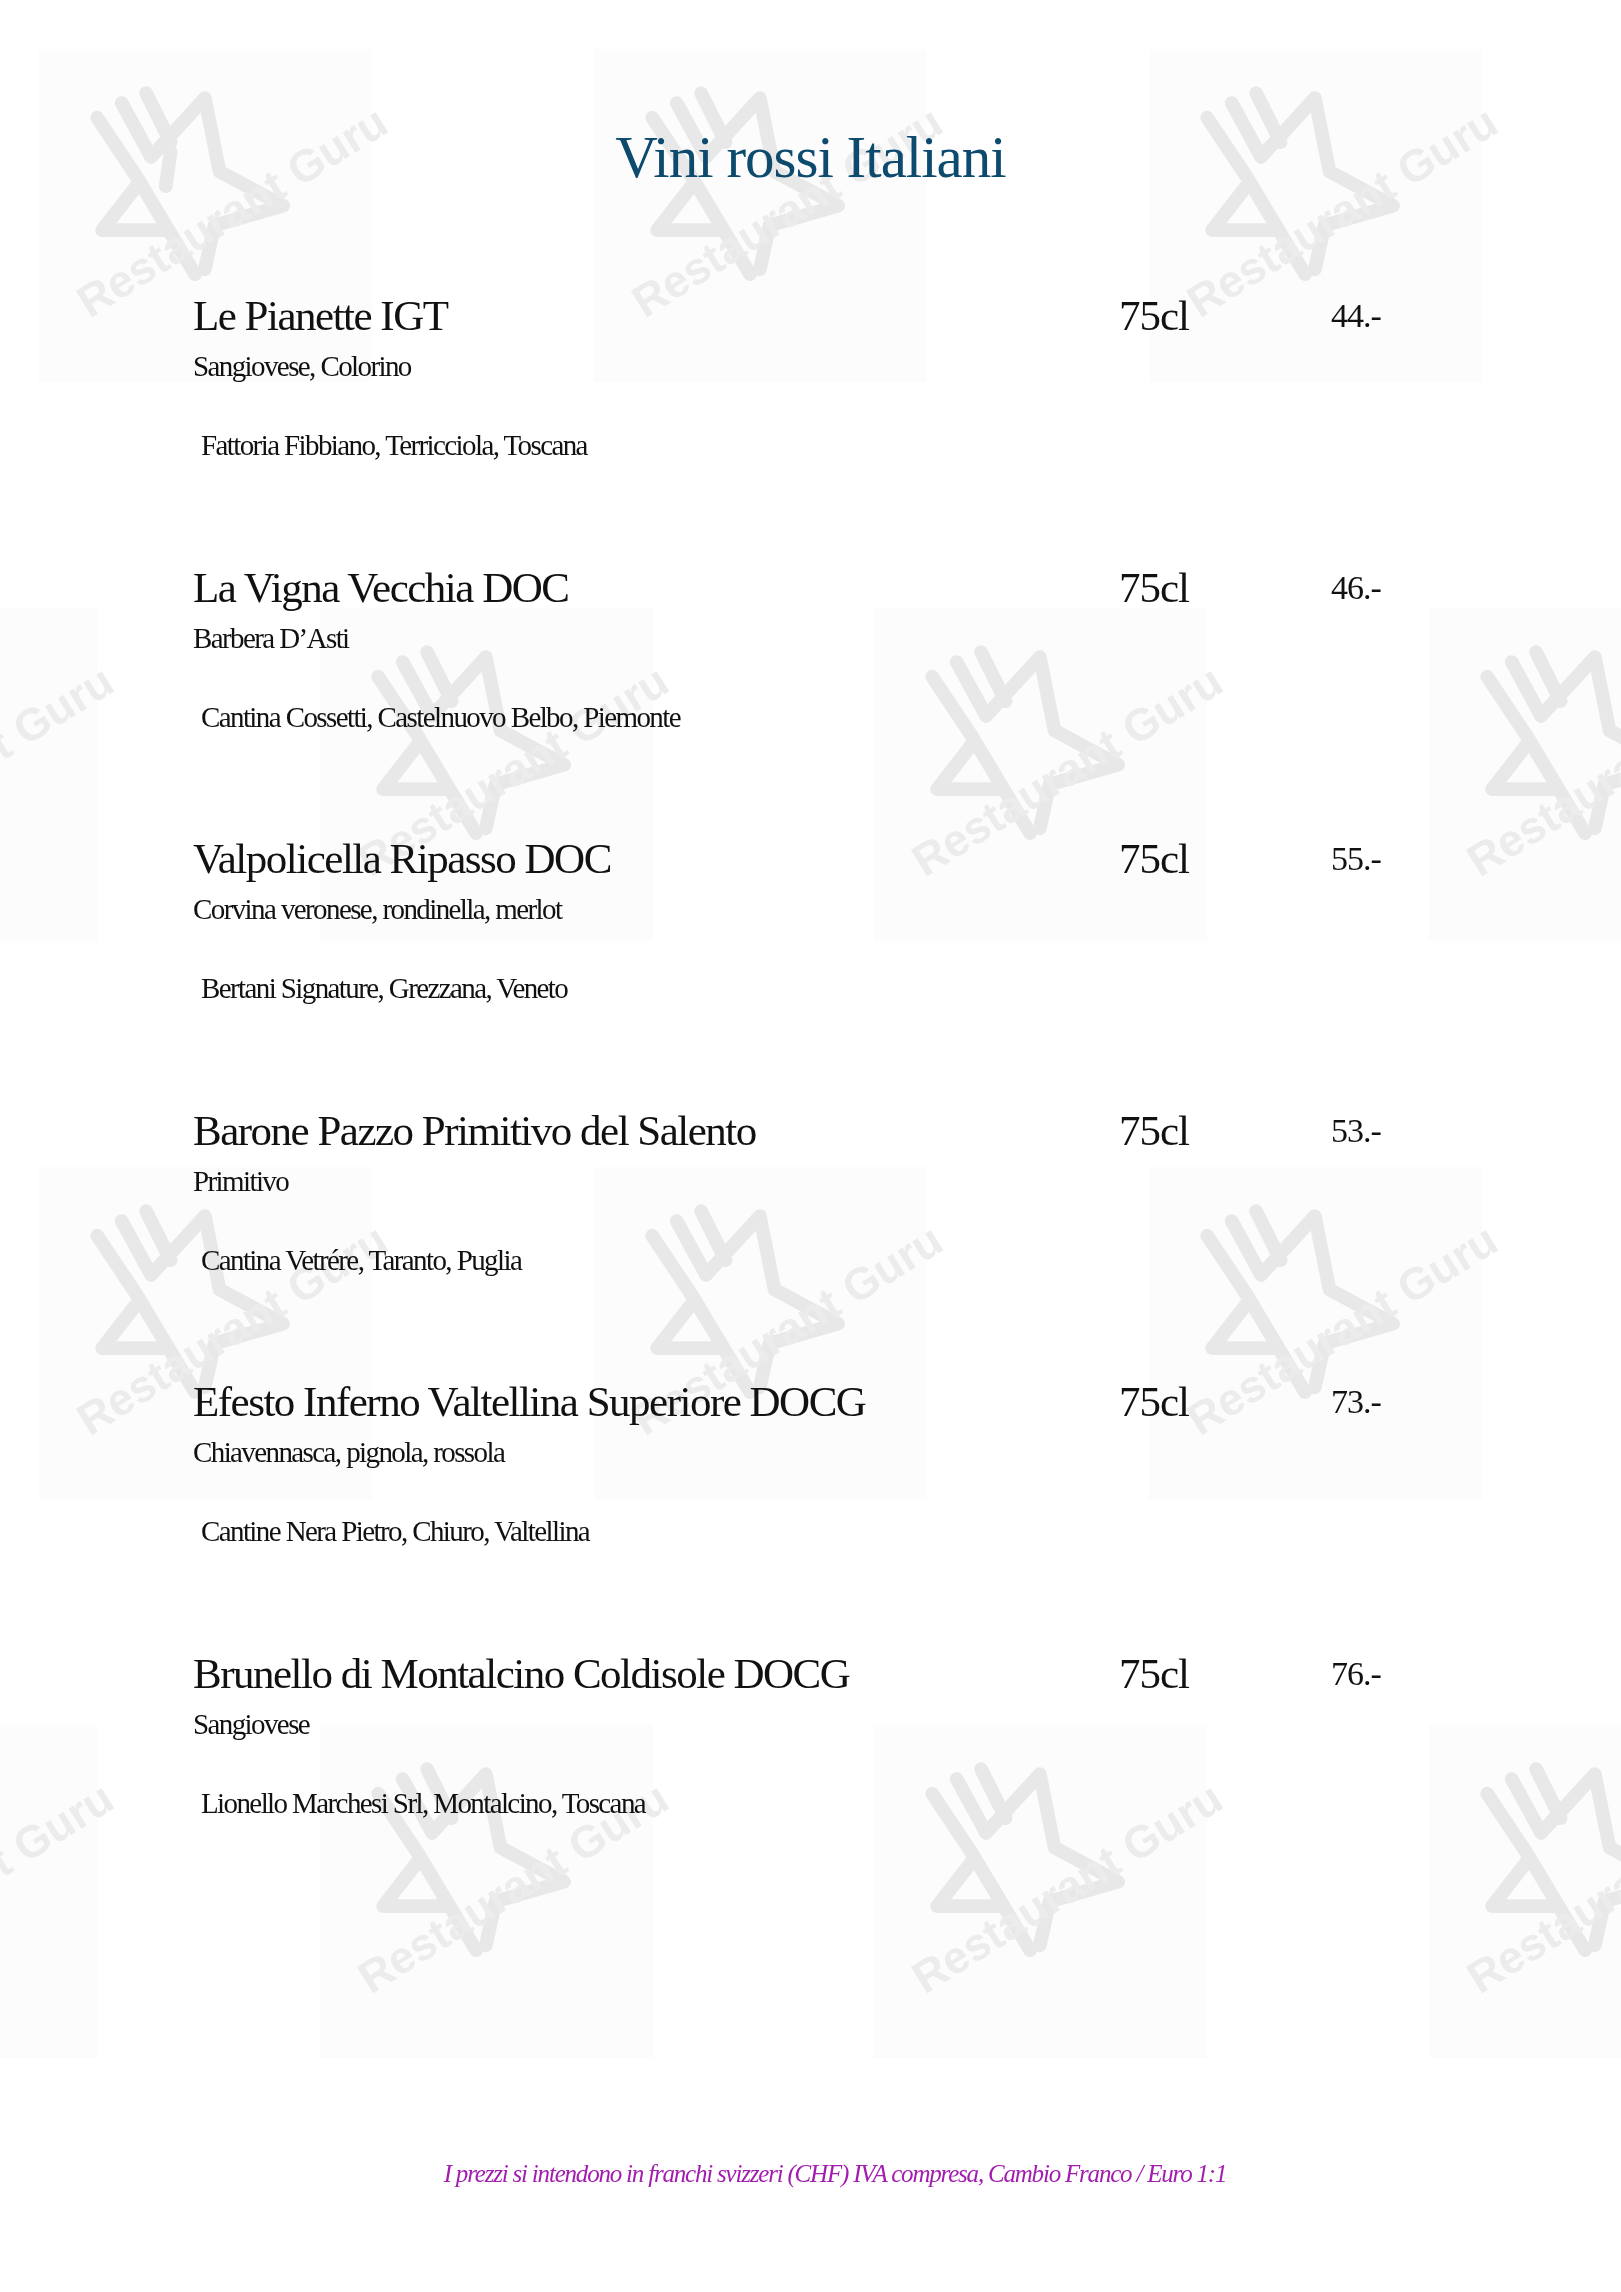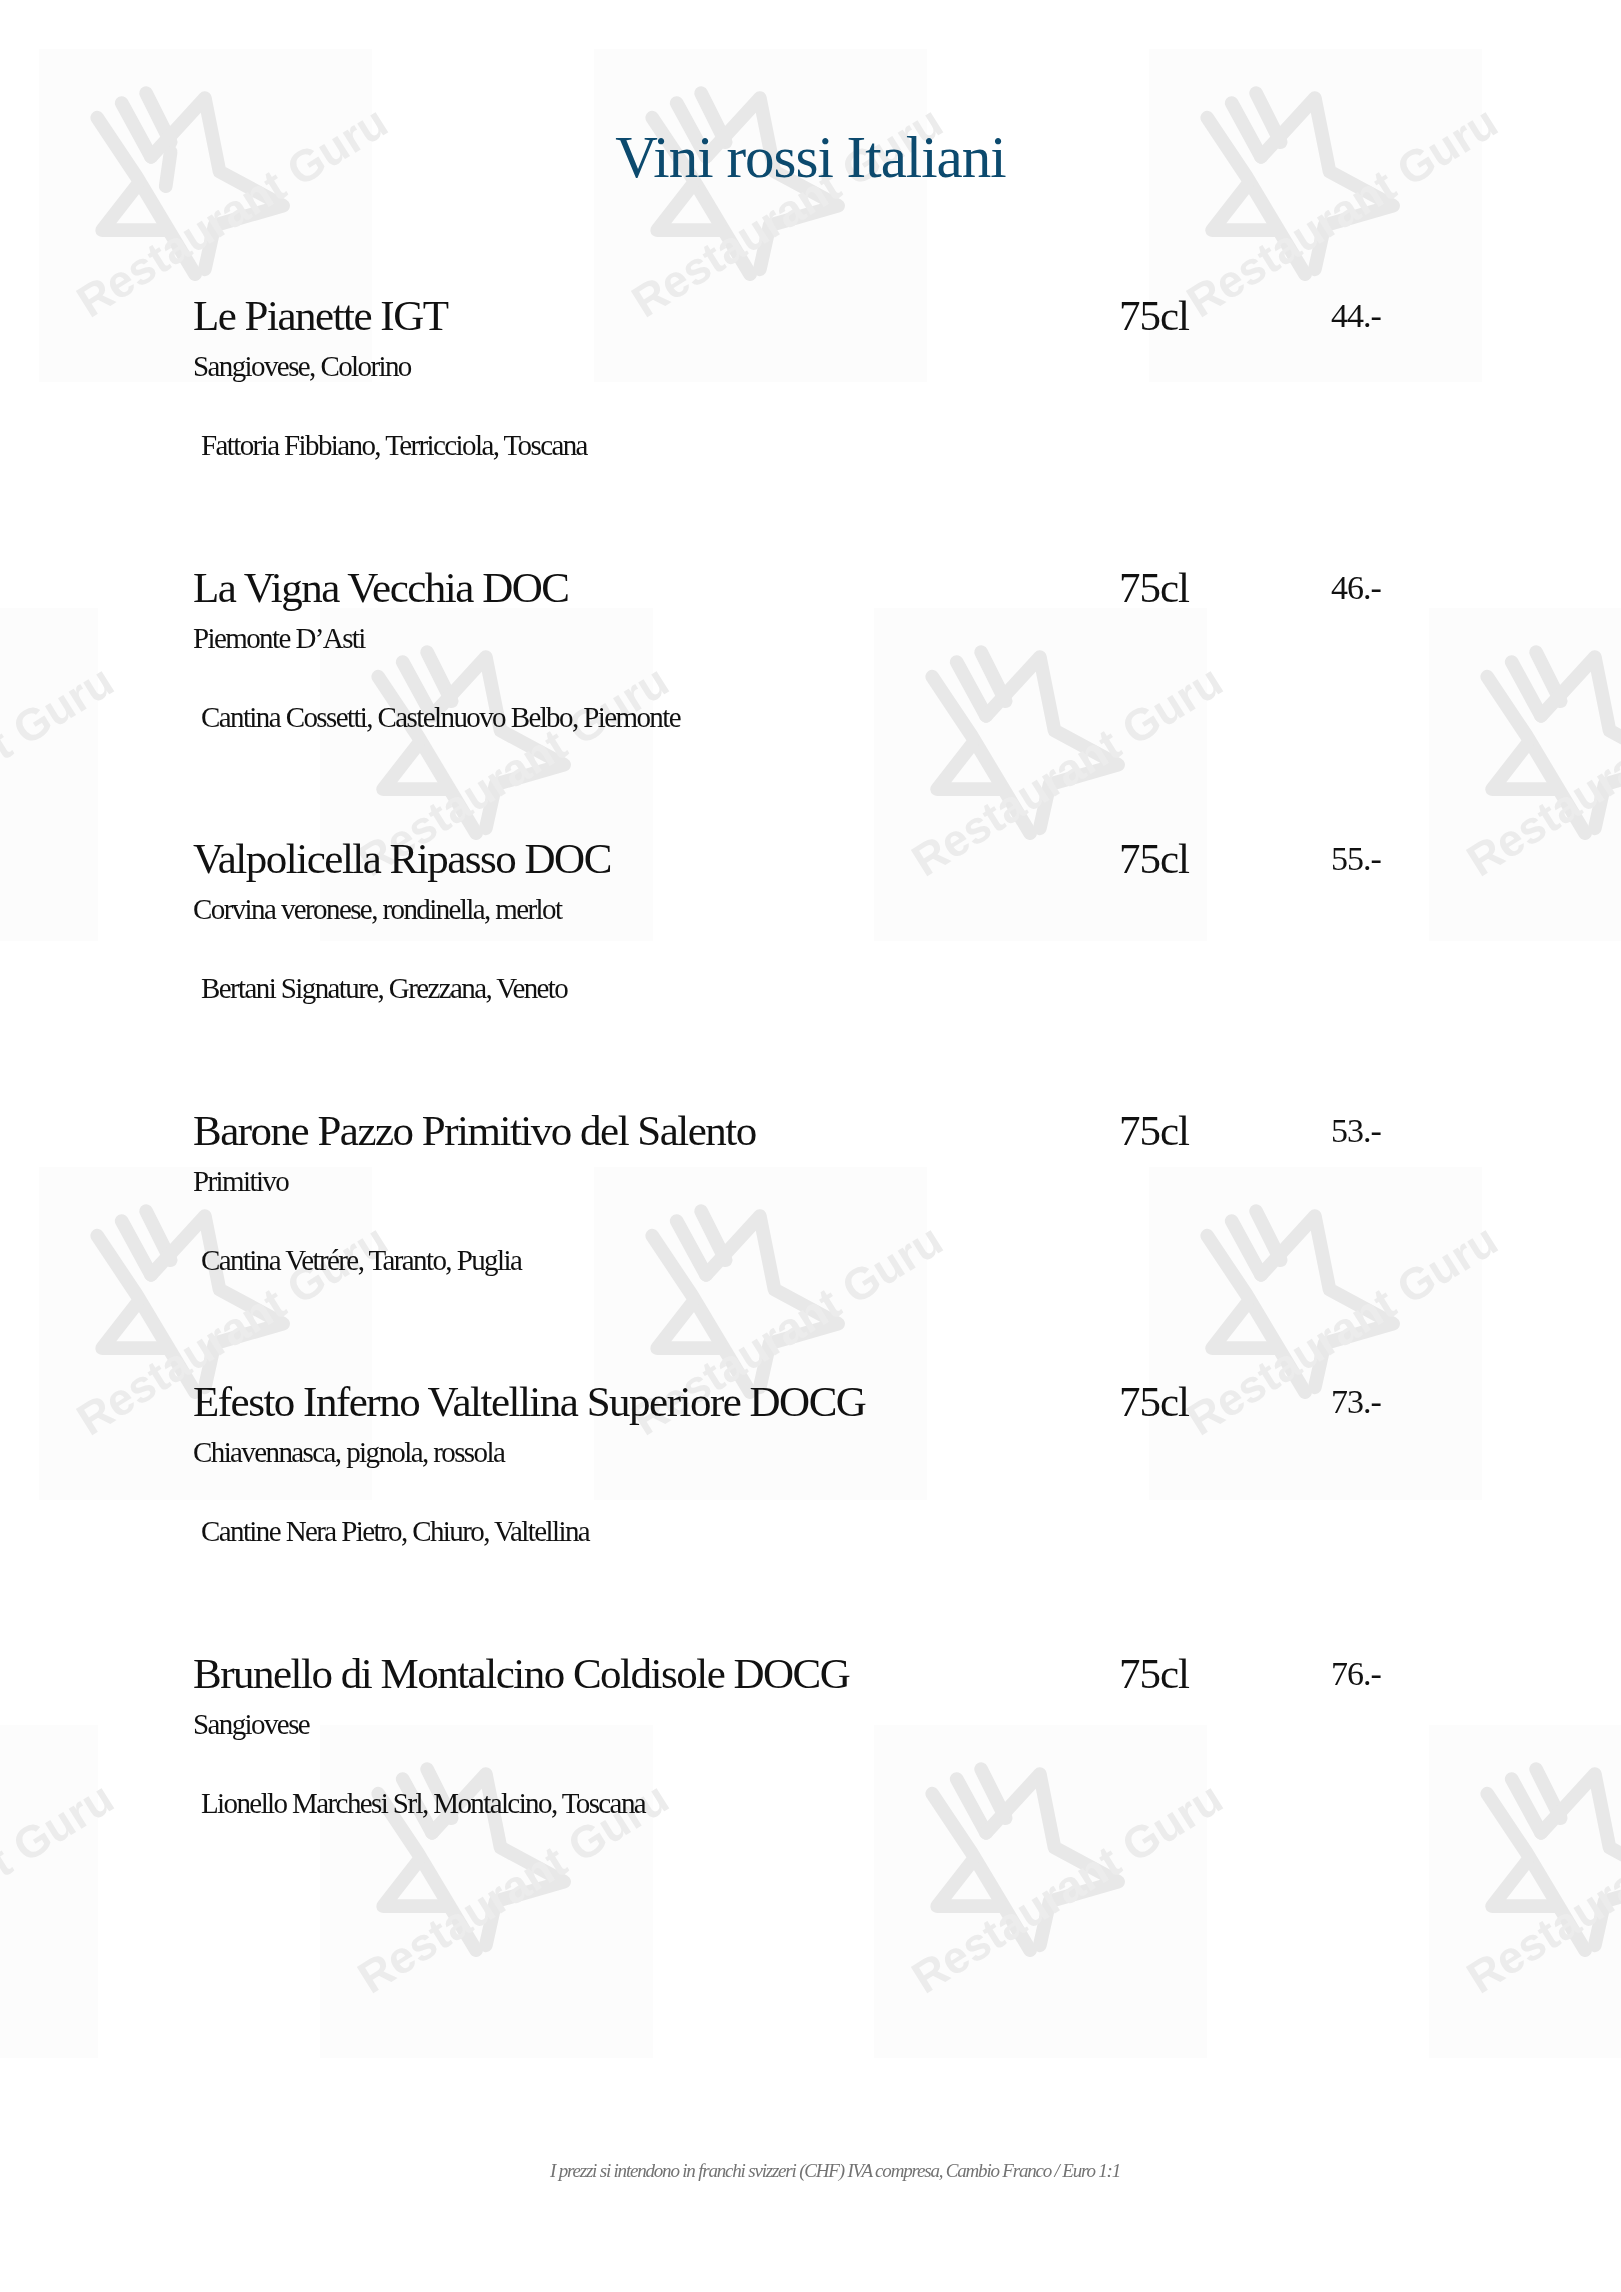--- a/index.html
+++ b/index.html
@@ -39,21 +39,21 @@
     .wine .grape {
       position: absolute; left: 0; top: 58px; font-size: 29px; line-height: 35px;
       letter-spacing: -1.6px; white-space: nowrap;
     }
     .wine .producer {
       position: absolute; left: 8px; top: 137px; font-size: 29px; line-height: 35px;
       letter-spacing: -1.6px; white-space: nowrap;
     }
     .footer {
       position: absolute; left: 0; width: 1621px; top: 2160px; text-align: center;
-      font-style: italic; font-size: 19px; letter-spacing: -1.2px; color: #737373;
+      font-style: italic; font-size: 25px; letter-spacing: -1.2px; color: #a21caf;
       padding-left: 49px; box-sizing: border-box;
     }
   </style>
 </head>
 <body>
 
 <div class="watermarks">
   <div class="wm" style="left:29px;top:39px;">
     <div class="box"></div>
     <svg width="235" height="225" viewBox="0 0 240 230">
@@ -232,21 +232,21 @@
     <div class="size">75cl</div>
     <div class="price">44.-</div>
     <div class="grape">Sangiovese, Colorino</div>
     <div class="producer">Fattoria Fibbiano, Terricciola, Toscana</div>
   </div>
 
   <div class="wine" style="top:563px;">
     <div class="name">La Vigna Vecchia DOC</div>
     <div class="size">75cl</div>
     <div class="price">46.-</div>
-    <div class="grape">Piemonte D’Asti</div>
+    <div class="grape">Barbera D’Asti</div>
     <div class="producer">Cantina Cossetti, Castelnuovo Belbo, Piemonte</div>
   </div>
 
   <div class="wine" style="top:834px;">
     <div class="name">Valpolicella Ripasso DOC</div>
     <div class="size">75cl</div>
     <div class="price">55.-</div>
     <div class="grape">Corvina veronese, rondinella, merlot</div>
     <div class="producer">Bertani Signature, Grezzana, Veneto</div>
   </div>

